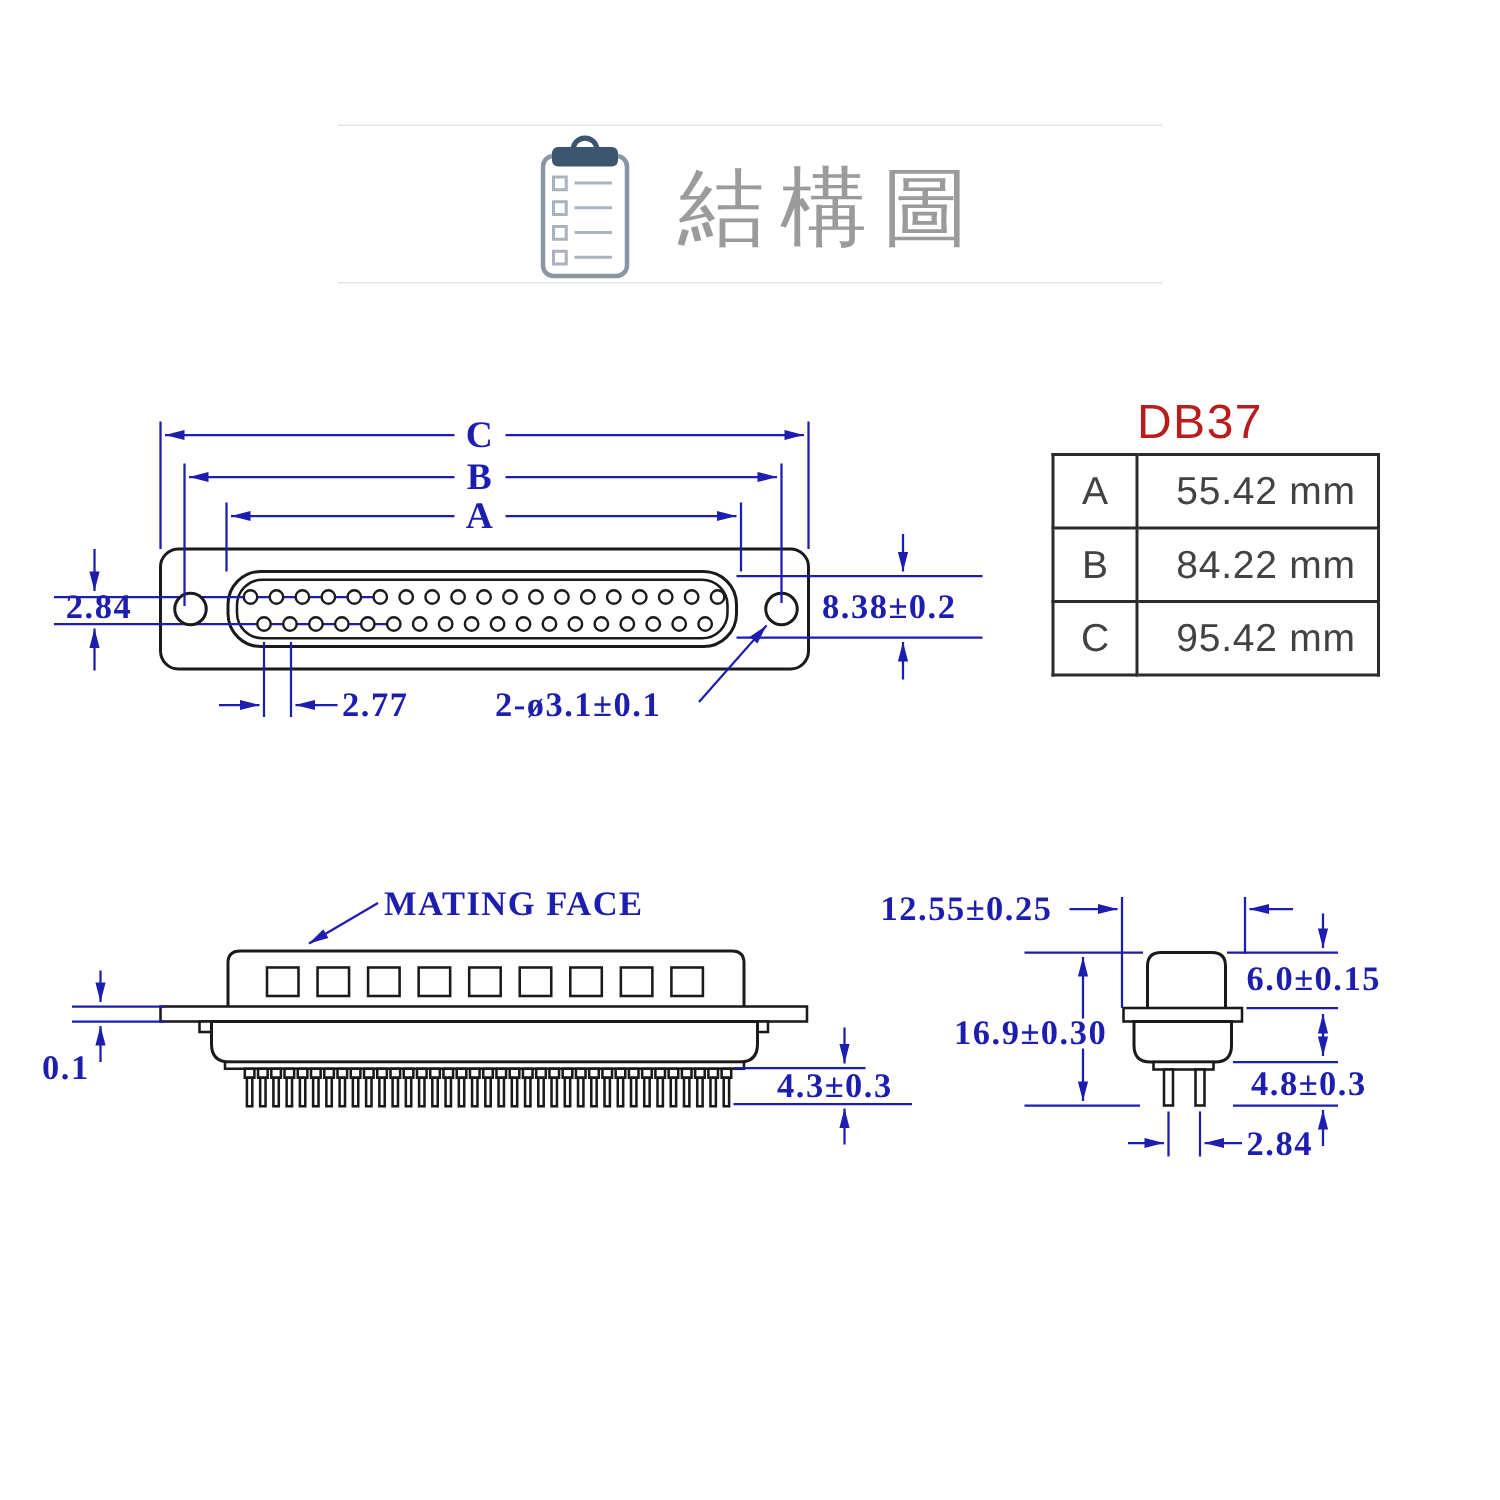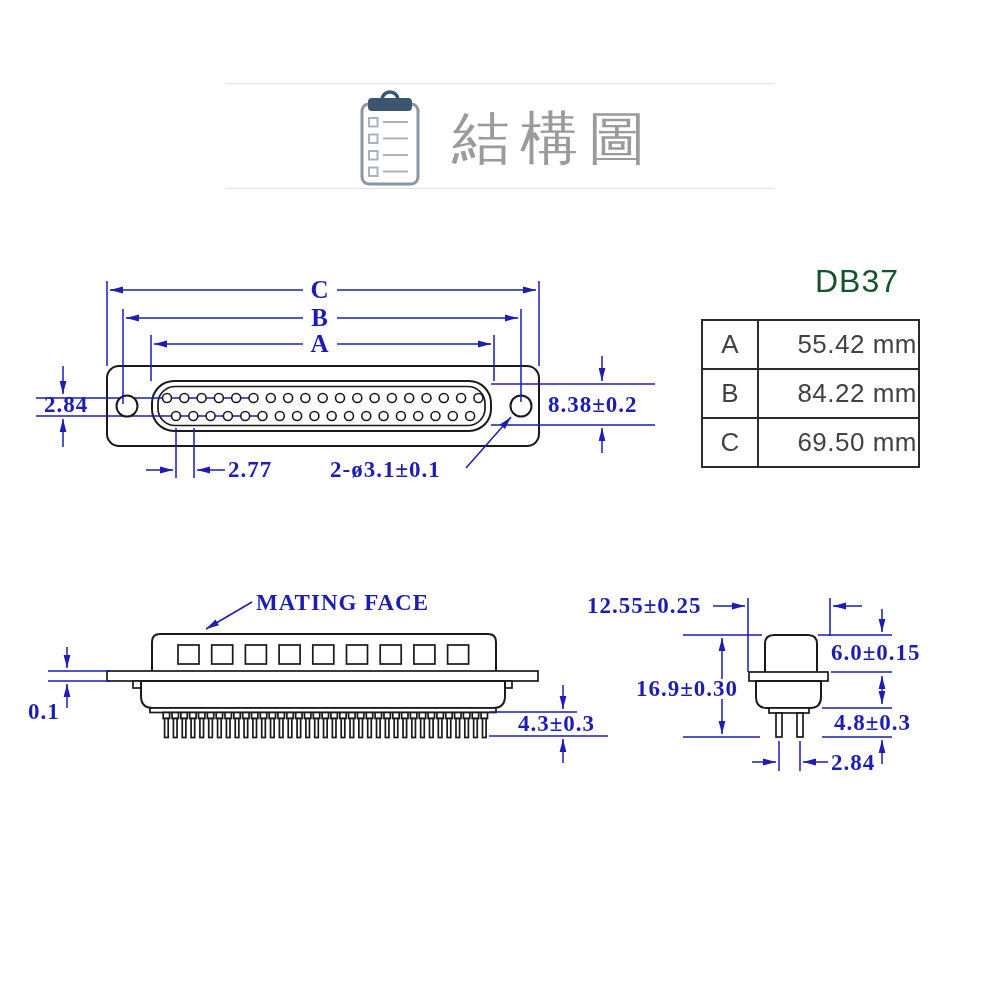--- a/index.html
+++ b/index.html
@@ -5,27 +5,27 @@
   html,body{margin:0;padding:0;background:#fff;}
   .page{position:relative;width:1000px;height:1000px;background:#ffffff;overflow:hidden;
         font-family:"Liberation Sans",sans-serif;}
   .hr-faint{position:absolute;left:225px;width:550px;height:1px;background:#e2e2e2;}
   .hr-top{top:83px;} .hr-bot{top:188px;}
   .hdr-title{position:absolute;left:452px;top:100px;font-size:58px;color:#9b9b9b;
              letter-spacing:10px;font-family:"Liberation Sans",sans-serif;}
   .hdr-icon{position:absolute;left:356px;top:90px;}
   
   .spec{position:absolute;left:701px;top:263px;width:198px;}
-  .spec-title{width:198px;text-align:right;font-size:32px;color:#14532d;letter-spacing:1px;
-              margin-bottom:19px;font-family:"Liberation Sans",sans-serif;}
+  .spec-title{width:198px;text-align:center;font-size:32px;color:#b91c1c;letter-spacing:1px;
+              margin-bottom:2px;font-family:"Liberation Sans",sans-serif;}
   table.spec-tbl{border-collapse:collapse;width:198px;table-layout:fixed;}
   table.spec-tbl td{border:2px solid #2b2b2b;height:45px;font-size:26px;color:#424242;
                     font-family:"Liberation Sans",sans-serif;}
   td.k{width:52px;text-align:center;}
-  td.v{width:146px;text-align:right;padding-left:12px;letter-spacing:0.5px;}
+  td.v{width:146px;text-align:center;padding-left:12px;letter-spacing:0.5px;}
   
   svg.draw{position:absolute;left:0;top:0;}
   .obj{stroke:#1a1a1a;stroke-width:2;fill:#ffffff;}
   .objthin{stroke:#1a1a1a;stroke-width:1.7;fill:#ffffff;}
   .dimline{stroke:#1d1daf;stroke-width:1.5;fill:none;}
   .dimtxt{font-family:"Liberation Serif","DejaVu Serif",serif;font-weight:bold;
           font-size:23px;fill:#1d1daf;letter-spacing:1px;}
   .dimletter{font-size:25px;}
   .gen-pin circle{stroke:#1a1a1a;stroke-width:1.6;fill:#ffffff;}
   .gen-rect rect{stroke:#1a1a1a;stroke-width:1.7;fill:#ffffff;}
@@ -62,21 +62,21 @@
       <tr>
         <td class="k">A</td>
         <td class="v">55.42 mm</td>
       </tr>
       <tr>
         <td class="k">B</td>
         <td class="v">84.22 mm</td>
       </tr>
       <tr>
         <td class="k">C</td>
-        <td class="v">69.50 mm</td>
+        <td class="v">95.42 mm</td>
       </tr>
       </tbody>
     </table>
   </div>
 
   <svg class="draw" width="1000" height="1000" viewBox="0 0 1000 1000">
     <defs>
       <marker id="ah" viewBox="0 0 14 8" markerWidth="14" markerHeight="8" refX="14" refY="4" orient="auto" markerUnits="userSpaceOnUse">
         <path d="M14,4 L1,0.6 L1,7.4 Z" fill="#1d1daf"></path>
       </marker>

